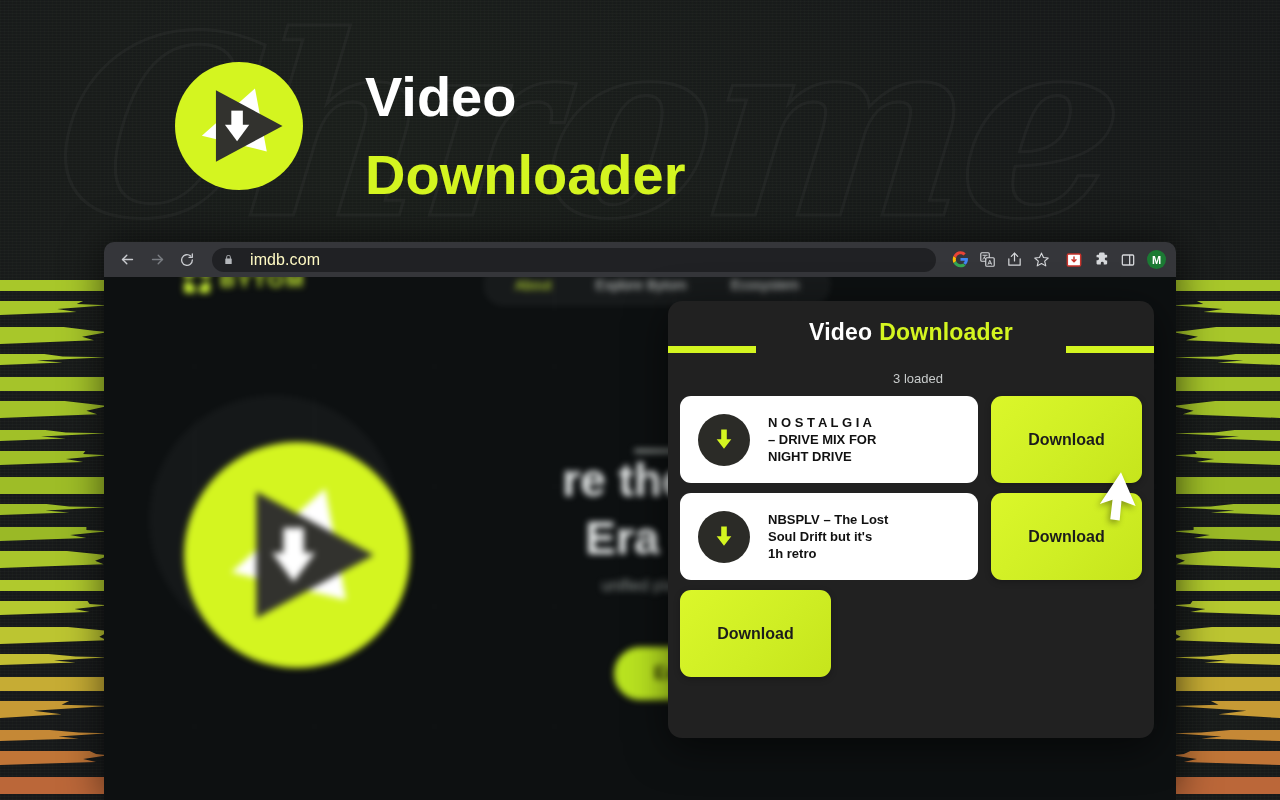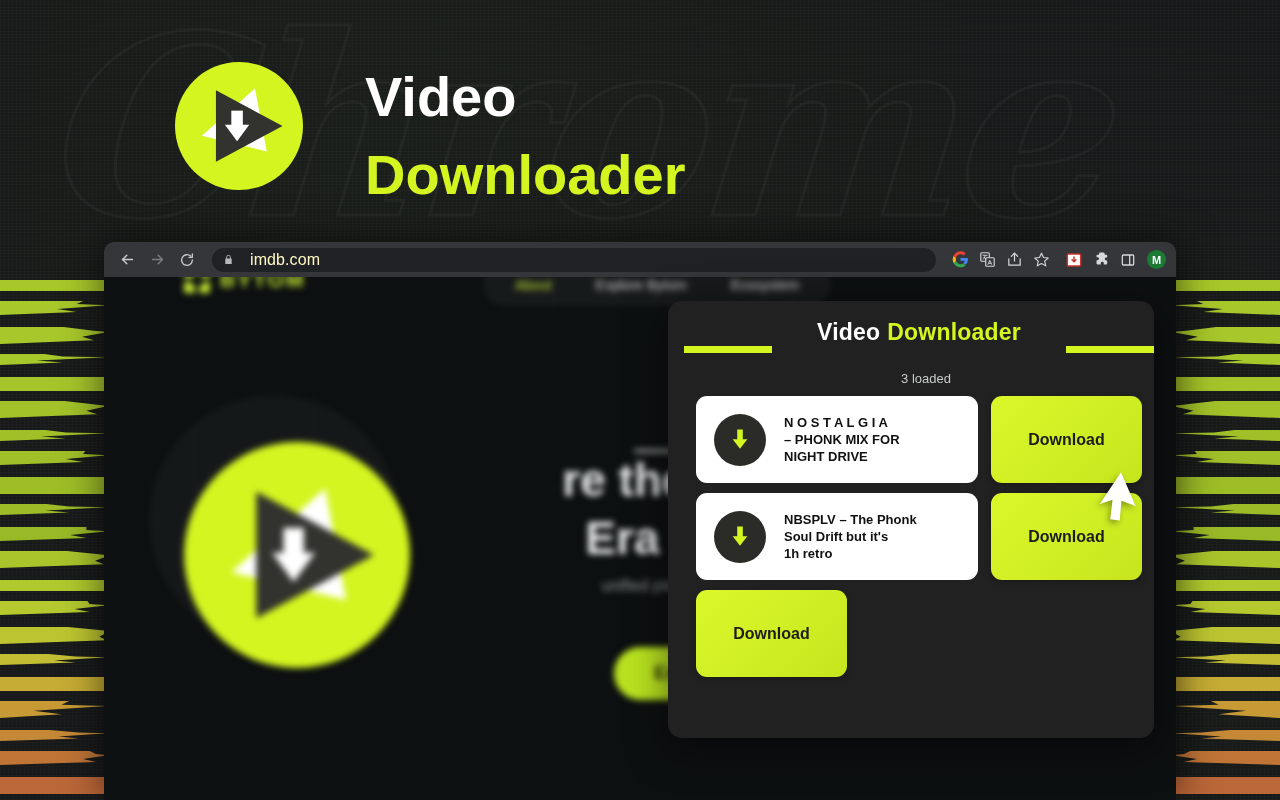--- a/index.html
+++ b/index.html
@@ -171,21 +171,20 @@
   }
 
   
   #popup {
     position:absolute; left:668px; top:301px;
     width:486px; height:437px;
     background:#212121;
     border-radius:14px;
     box-shadow:0 10px 40px rgba(0,0,0,.55);
     overflow:hidden;
-    padding-left:16px;
   }
   #popup-head {
     position:relative; height:62px;
     display:flex; align-items:center; justify-content:center;
   }
   #popup-title { font-size:23px; font-weight:700; letter-spacing:.2px; }
   #popup-title .w { color:#ffffff; }
   #popup-title .g { color:#d4f520; margin-left:7px; }
   .head-dash { position:absolute; top:45px; height:7px; background:#d4f520; }
   .head-dash.l { left:0; width:88px; }
@@ -465,36 +464,36 @@
 
     <div class="row">
       <div class="item-card">
         <div class="dl-circle">
           <svg width="28" height="28" viewBox="0 0 24 24" fill="#d4f520">
             <path d="M9.6 3h4.8v8.4h3.9L12 19.4 5.7 11.4h3.9z"></path>
           </svg>
         </div>
         <div class="item-title">
           <div class="spaced">N O S T A L G I A</div>
-          <div>– PHONK MIX FOR</div>
+          <div>– DRIVE MIX FOR</div>
           <div>NIGHT DRIVE</div>
         </div>
       </div>
       <div class="dl-btn">Download</div>
     </div>
 
     <div class="row">
       <div class="item-card">
         <div class="dl-circle">
           <svg width="28" height="28" viewBox="0 0 24 24" fill="#d4f520">
             <path d="M9.6 3h4.8v8.4h3.9L12 19.4 5.7 11.4h3.9z"></path>
           </svg>
         </div>
         <div class="item-title">
-          <div>NBSPLV – The Phonk</div>
+          <div>NBSPLV – The Lost</div>
           <div>Soul Drift but it's</div>
           <div>1h retro</div>
         </div>
       </div>
       <div class="dl-btn">Download</div>
     </div>
 
     <div class="row">
       <div class="dl-btn">Download</div>
     </div>

